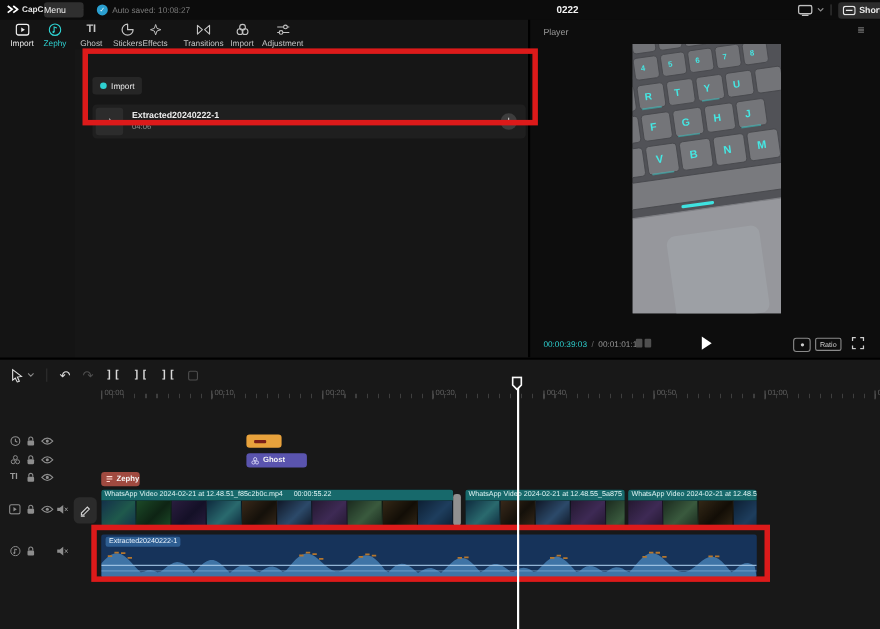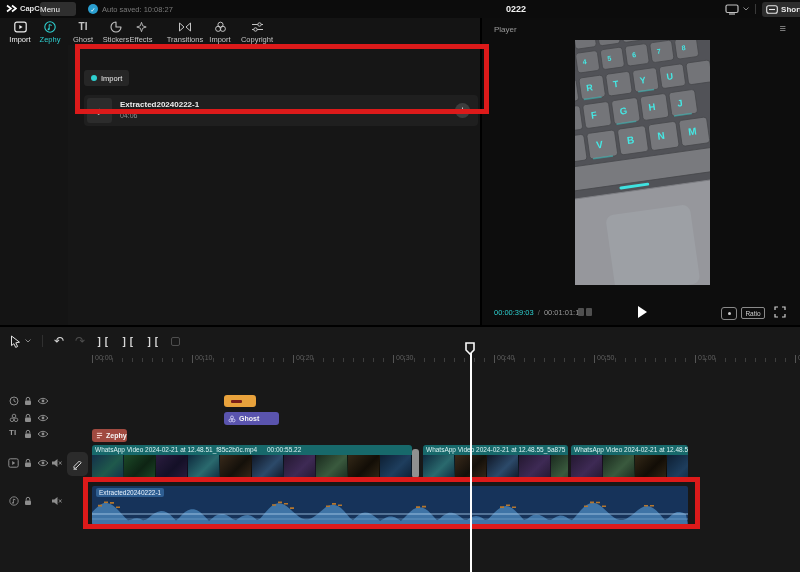--- a/index.html
+++ b/index.html
@@ -208,21 +208,21 @@
       </svg>
       <span class="tlabel">Import</span>
     </div>
     <div class="tab" style="left:232px;width:50px">
       <svg width="13" height="12" viewBox="0 0 13 12">
         <path d="M1 3.5 H12" stroke="currentColor" stroke-width="1"></path>
           <circle cx="8.5" cy="3.5" r="1.7" fill="#141414" stroke="currentColor" stroke-width="1"></circle>
         <path d="M1 8.5 H12" stroke="currentColor" stroke-width="1"></path>
           <circle cx="4.5" cy="8.5" r="1.7" fill="#141414" stroke="currentColor" stroke-width="1"></circle>
       </svg>
-      <span class="tlabel">Copyright</span>
+      <span class="tlabel">Adjustment</span>
     </div>
 
 
     <div id="media-content">
       <div class="import-chip">
         <span class="import-dot"></span>
         <span>Import</span>
       </div>
       <div class="audio-card">
         <div class="icon-box">♪</div>

